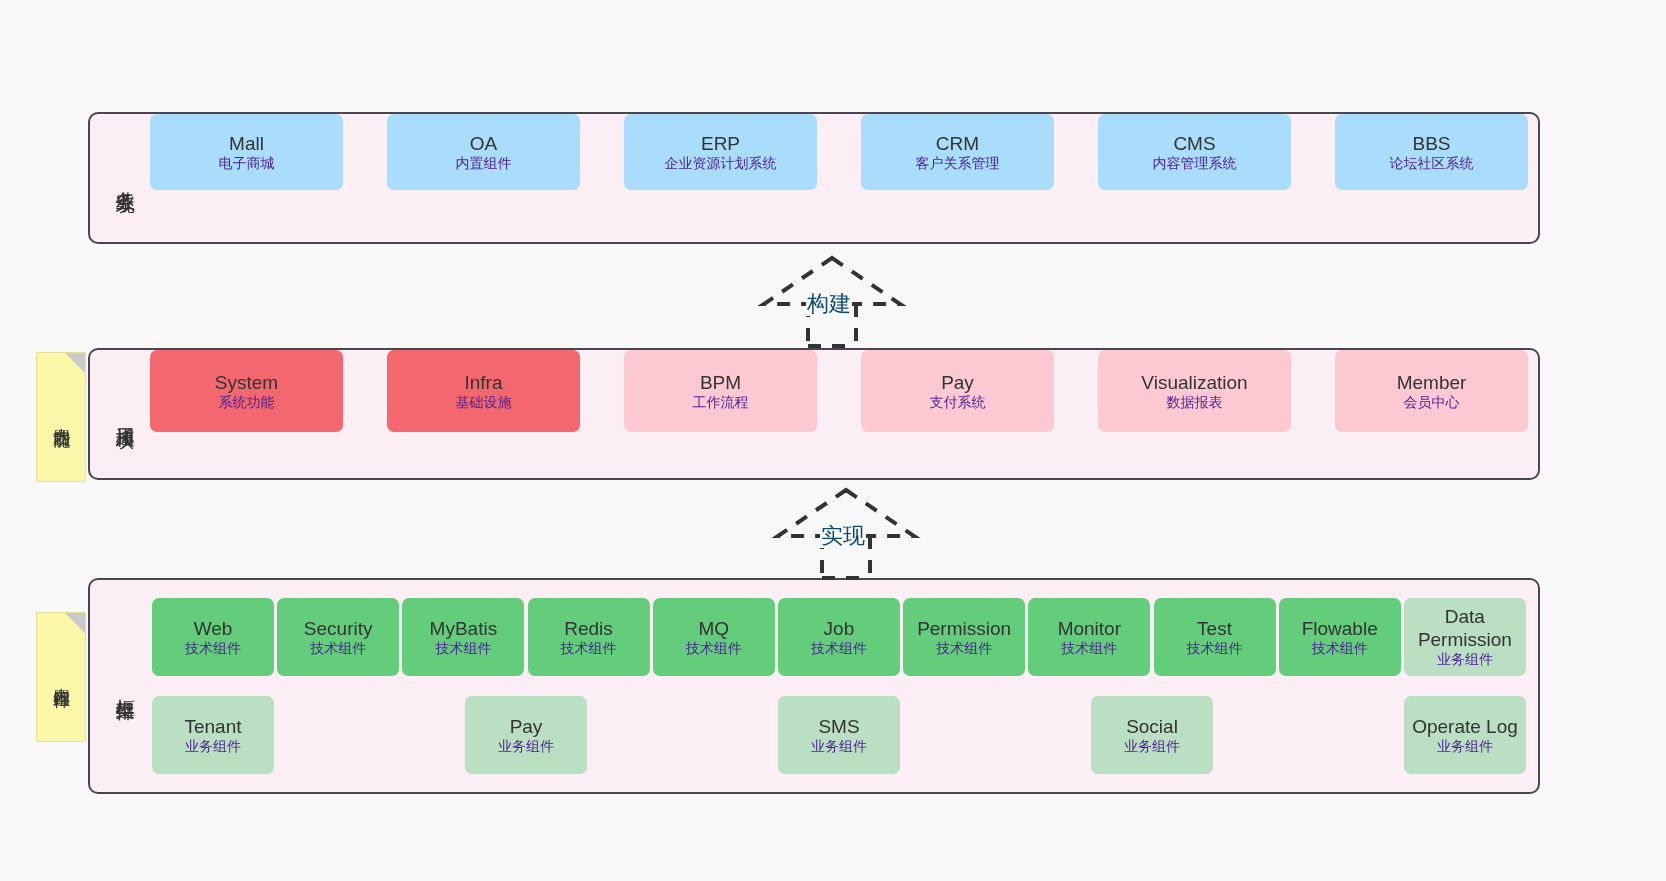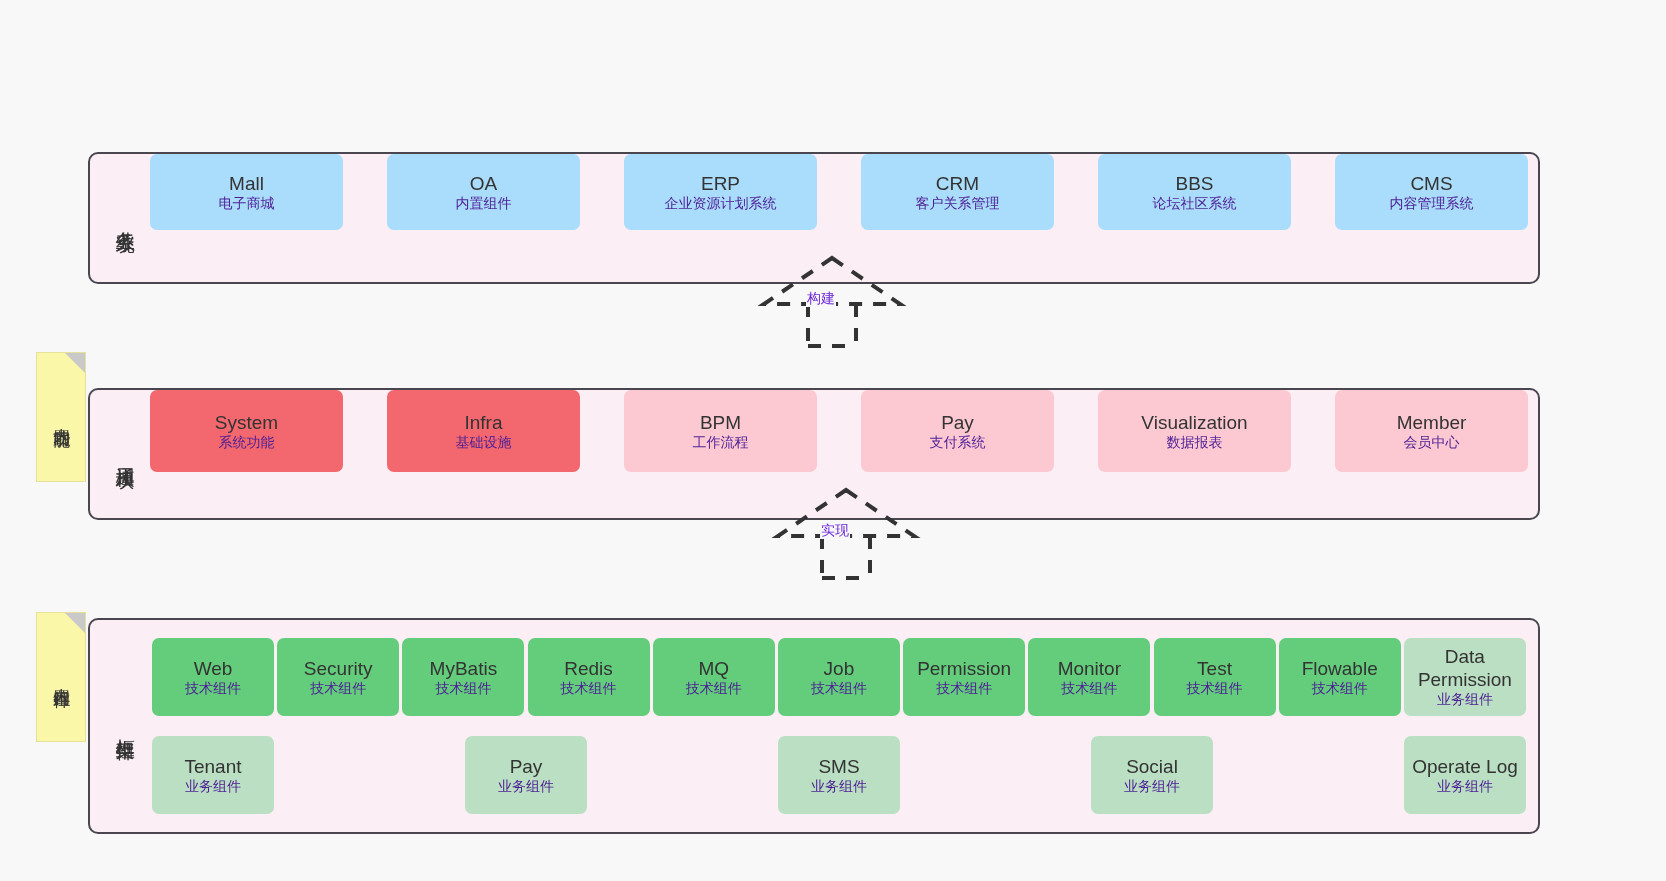--- a/index.html
+++ b/index.html
@@ -22,21 +22,20 @@
 
   
   .layer {
     position: absolute;
     background: #fbeef5;
     border: 2px solid #4a4650;
     border-radius: 10px;
     box-sizing: border-box;
     display: flex;
     align-items: center;
-    margin-top: 40px;
   }
   .layer-title {
     width: 42px;
     flex: 0 0 42px;
     margin-left: 14px;
     font-size: 19px;
     line-height: 1.18;
     color: #333333;
     text-align: center;
     writing-mode: vertical-rl;
@@ -142,27 +141,26 @@
   #note-modules   { left: 36px; top: 352px; height: 130px; }
   #note-framework { left: 36px; top: 612px; height: 130px; }
 
   
   .uml-arrow {
     position: absolute;
     z-index: 3;
   }
   .uml-arrow .lbl {
     position: absolute;
-    font-size: 14px;
-    color: #6d28d9;
+    font-size: 22px;
+    color: #0c4a6e;
     white-space: nowrap;
     background: #f8f8f8;
     padding: 0 1px;
     line-height: 1.1;
-    font-family: Liberation Mono, monospace;
   }
   #arrow-build { left: 752px; top: 252px; width: 160px; height: 96px; }
   #arrow-build .lbl { left: 54px; top: 40px; }
   #arrow-impl { left: 766px; top: 484px; width: 160px; height: 96px; }
   #arrow-impl .lbl { left: 54px; top: 40px; }
 </style>
 </head>
 <body>
 
 <div id="canvas">
@@ -180,26 +178,26 @@
       </div>
       <div class="cell">
         <span class="en">ERP</span>
         <span class="cn">企业资源计划系统</span>
       </div>
       <div class="cell">
         <span class="en">CRM</span>
         <span class="cn">客户关系管理</span>
       </div>
       <div class="cell">
+        <span class="en">CMS</span>
+        <span class="cn">内容管理系统</span>
+      </div>
+      <div class="cell">
         <span class="en">BBS</span>
         <span class="cn">论坛社区系统</span>
-      </div>
-      <div class="cell">
-        <span class="en">CMS</span>
-        <span class="cn">内容管理系统</span>
       </div>
     </div>
   </div>
 
   <div class="uml-arrow" id="arrow-build">
     <svg width="160" height="96" viewBox="0 0 160 96">
       <path d="M 80 6 L 148 52 L 12 52 Z" fill="none" stroke="#333333" stroke-width="4" stroke-dasharray="13 11" stroke-linecap="butt"></path>
       <path d="M 56 52 L 56 96 M 104 52 L 104 96 M 56 94 L 104 94" fill="none" stroke="#333333" stroke-width="4" stroke-dasharray="13 11" stroke-linecap="butt"></path>
     </svg>
     <span class="lbl">构建</span>

